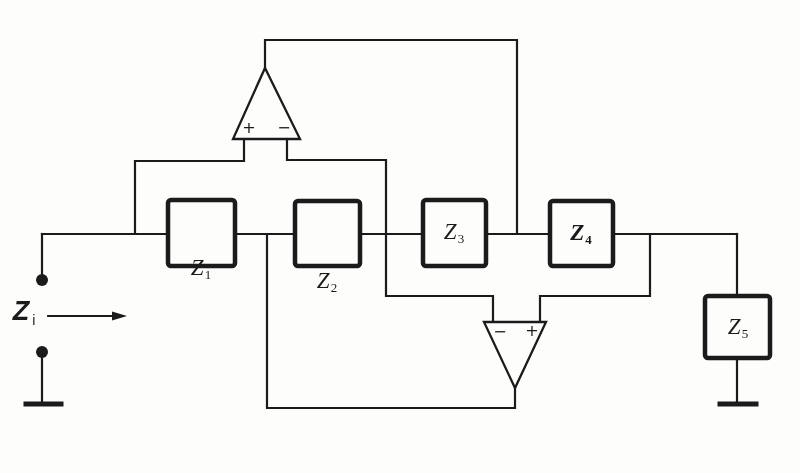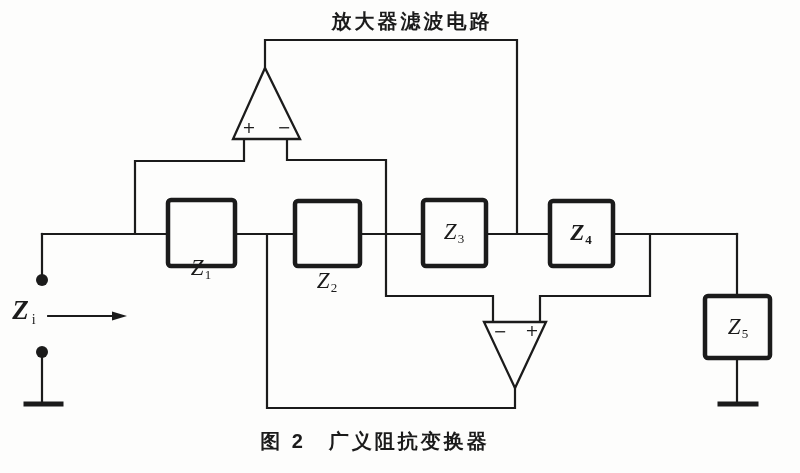--- a/index.html
+++ b/index.html
@@ -42,21 +42,21 @@
     font-style: italic;
     font-size: 23px;
   }
   .zlabel .sub {
     font-size: 13px;
     font-style: normal;
     vertical-align: -4px;
     margin-left: 1px;
   }
   .zi {
-    font-family: Liberation Serif, serif;
+    font-family: Liberation Sans, sans-serif;
     font-style: italic;
     font-size: 27px;
     font-weight: 600;
   }
   .zi .sub {
     font-size: 14px;
     font-style: normal;
     font-weight: 400;
     vertical-align: -5px;
     margin-left: 3px;
@@ -101,23 +101,21 @@
     <polygon points="233,139 300,139 265,68" fill="#fdfdfc" stroke-width="2.3" stroke-linejoin="miter"></polygon>
     <polygon points="484,322 546,322 515,388" fill="#fdfdfc" stroke-width="2.3" stroke-linejoin="miter"></polygon>
 
     <rect x="168" y="200" width="67" height="66" rx="3" fill="#fdfdfc" stroke-width="4.5"></rect>
     <rect x="295" y="201" width="65" height="65" rx="3" fill="#fdfdfc" stroke-width="4.5"></rect>
     <rect x="423" y="200" width="63" height="66" rx="3" fill="#fdfdfc" stroke-width="4.5"></rect>
     <rect x="550" y="201" width="63" height="65" rx="3" fill="#fdfdfc" stroke-width="4.5"></rect>
     <rect x="705" y="296" width="65" height="62" rx="3" fill="#fdfdfc" stroke-width="4.5"></rect>
   </svg>
 
-  <div class="lbl cjk" style="left:412px; top:21px;">放大器滤波电路</div>
 
-  <div class="lbl cjk" style="left:375px; top:441px; font-size:20px;">图 2　广义阻抗变换器</div>
 
   <div class="lbl zlabel" style="left:201px; top:232px;margin-top:36px;">
     <span>Z</span><span class="sub">1</span>
   </div>
   <div class="lbl zlabel" style="left:327px; top:233px;margin-top:48px;">
     <span>Z</span><span class="sub">2</span>
   </div>
   <div class="lbl zlabel" style="left:454px; top:232px;">
     <span>Z</span><span class="sub">3</span>
   </div>

